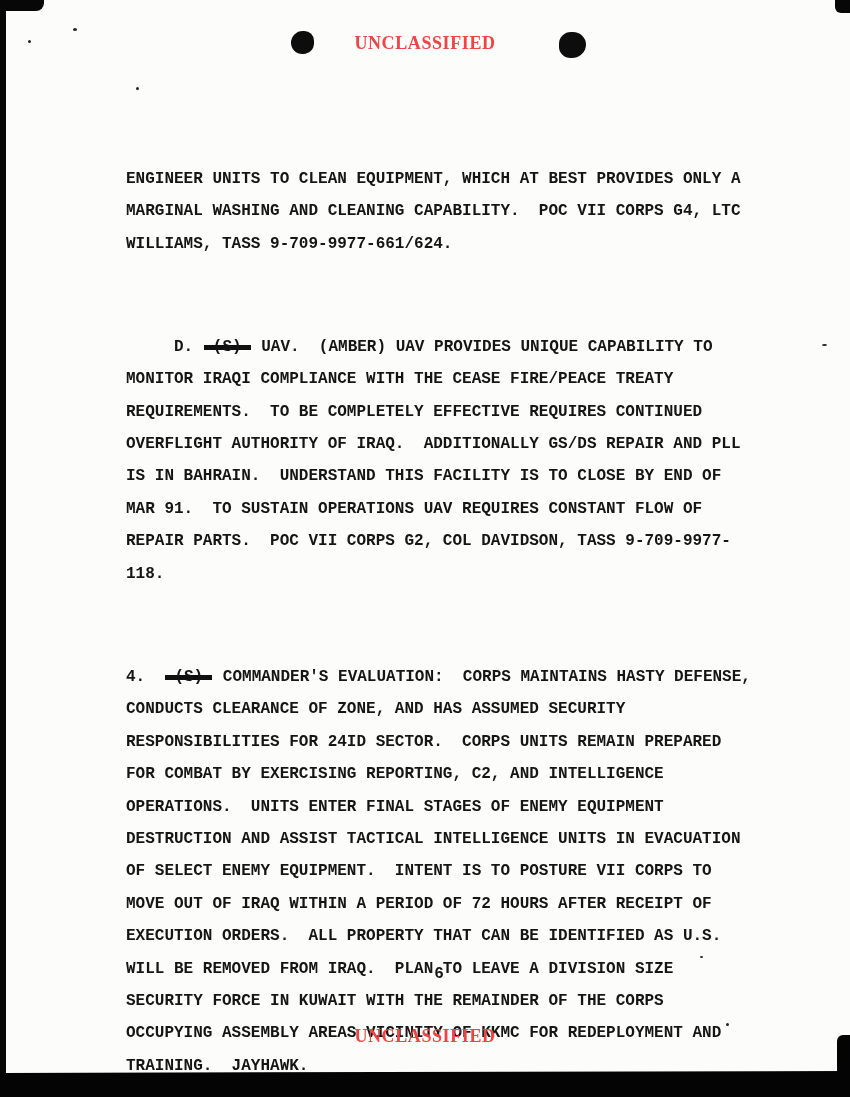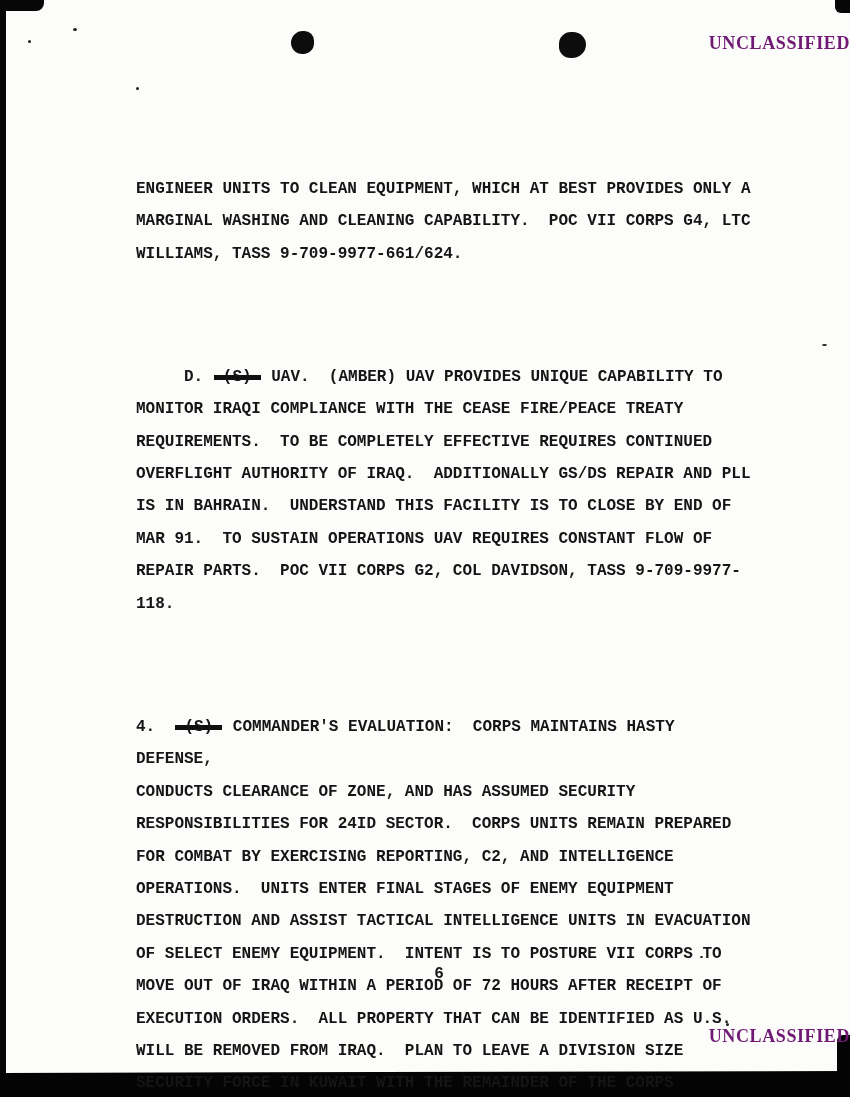--- a/index.html
+++ b/index.html
@@ -77,43 +77,43 @@
   .speck.s2 { left: 73px;  top: 28px;  width: 4px; height: 3px; }
   .speck.s3 { left: 136px; top: 87px;  width: 3px; height: 3px; }
   .speck.s4 { left: 822px; top: 344px; width: 5px; height: 2px; }
   .speck.s5 { left: 726px; top: 1023px;width: 3px; height: 3px; }
   .speck.s6 { left: 700px; top: 956px; width: 3px; height: 2px; }
 
   
   .classification {
     position: absolute;
     left: 0; width: 100%;
-    text-align: right;
+    text-align: center;
     font-family: "Liberation Serif", serif;
     font-weight: bold;
     font-size: 18px;
     letter-spacing: 0.6px;
-    color: #701a75;
+    color: #ef4444;
   }
   .classification.header { top: 33px; }
   .classification.footer { top: 1026px; }
 
   
   .doc-body {
     position: absolute;
     top: 95px; left: 123px;
     width: 650px;
     font-family: "Liberation Mono", monospace;
     font-weight: bold;
     font-size: 16px;
     line-height: 32.4px;
     color: #151515;
     white-space: pre-wrap;
   }
-  .doc-body p { margin: 13px; padding: 0; }
+  .doc-body p { margin: 3px; padding: 0; }
 
   
   .struck {
     background: linear-gradient(to bottom,
       transparent 40%, #101010 40%, #101010 68%, transparent 68%);
     padding: 0 9px;
     margin: 0 1px;
   }
 
   .page-number {

